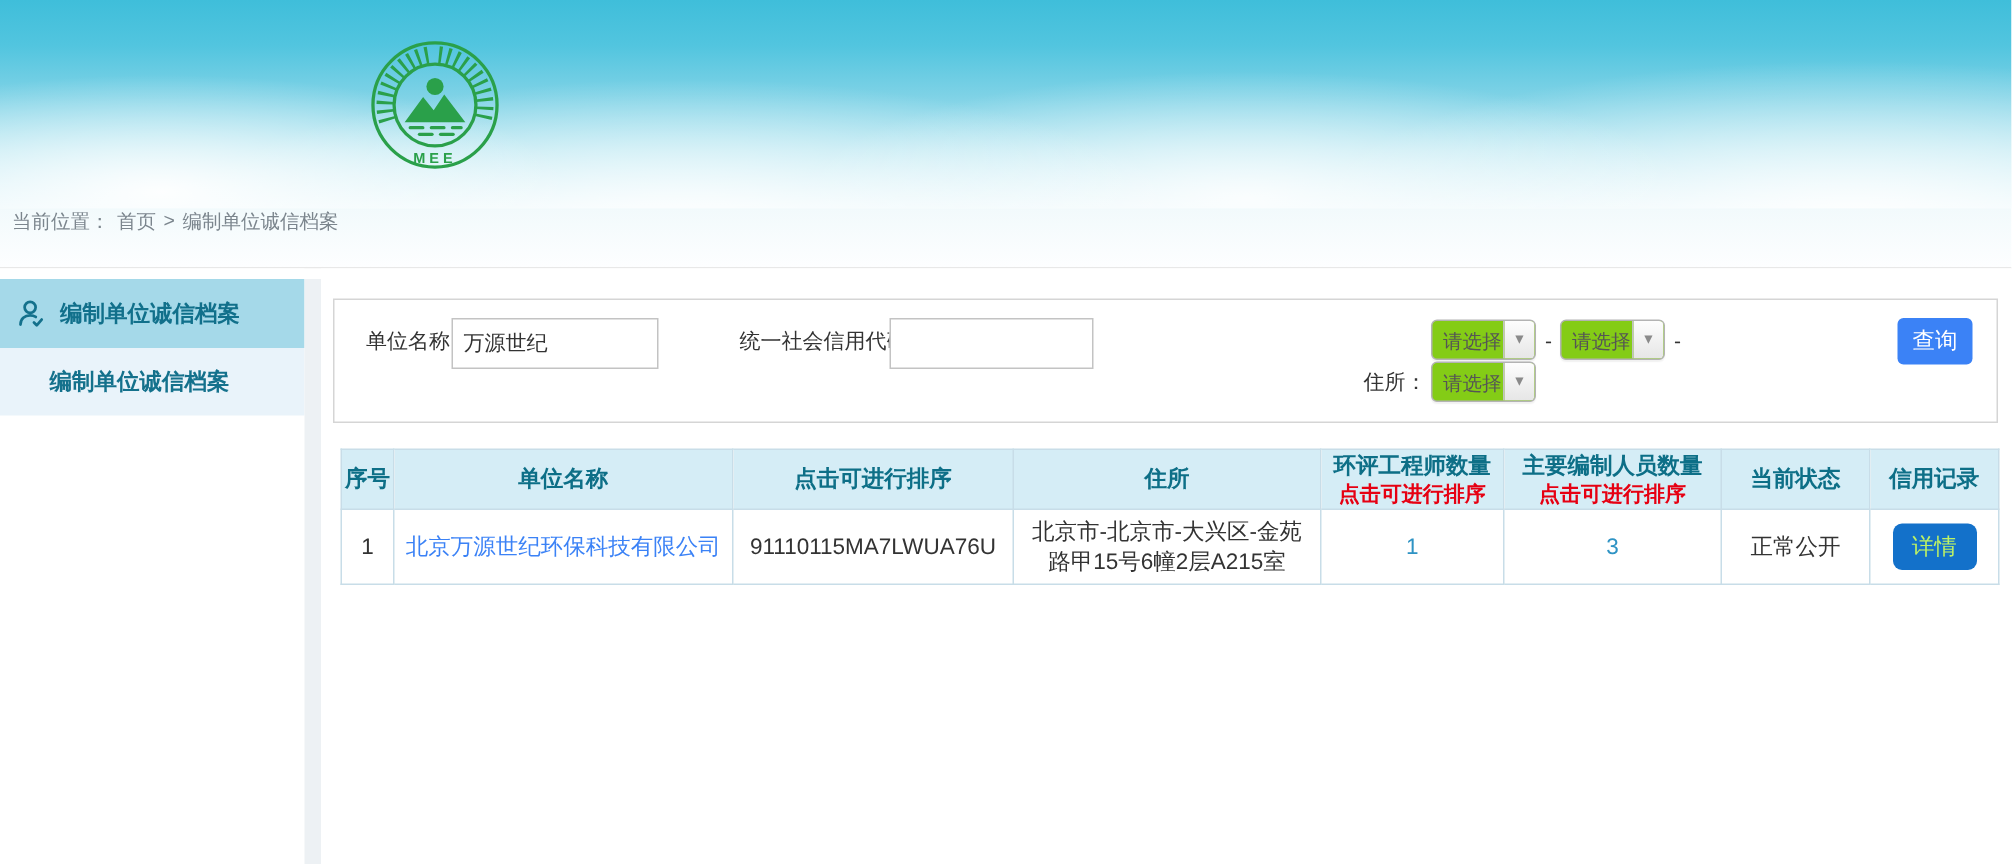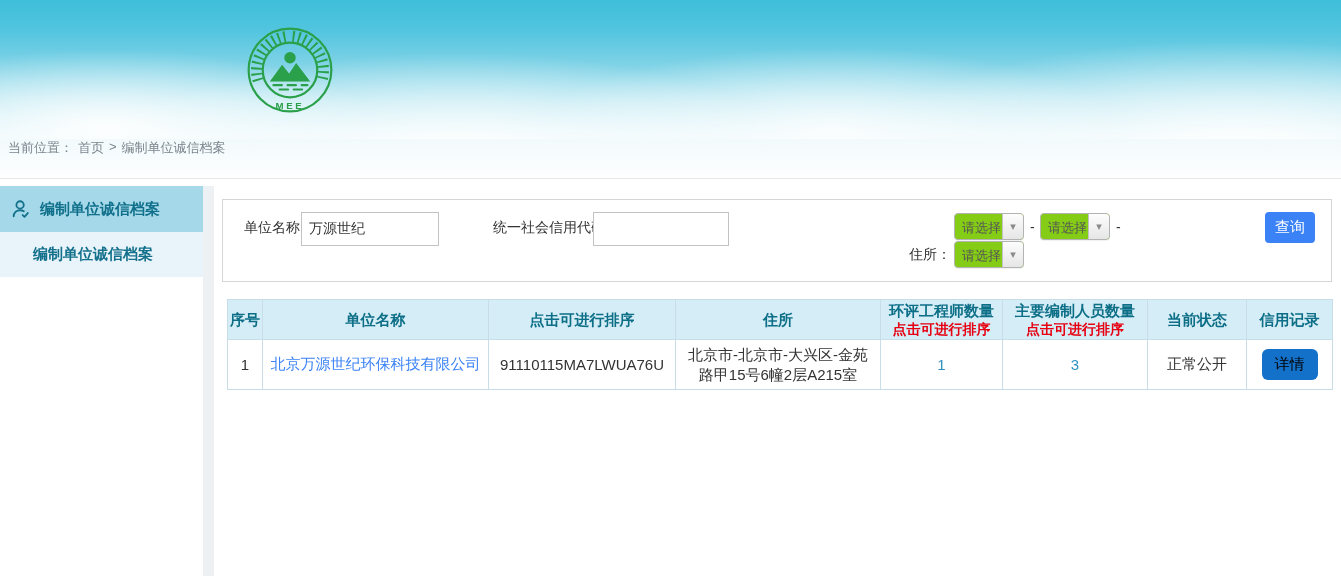--- a/index.html
+++ b/index.html
@@ -90,21 +90,21 @@
     height:40px; line-height:18px; white-space:nowrap; overflow:hidden;
   }
   .results td { height:50px; font-size:15px; color:#333; background:#fff; }
   .sort-hint { display:block; color:#e60012; font-size:14px; font-weight:bold; }
   .co-w-idx{width:35px} .co-w-name{width:226px} .co-w-code{width:187px} .co-w-addr{width:205px}
   .co-w-eng{width:122px} .co-w-staff{width:145px} .co-w-stat{width:99px} .co-w-cred{width:86px}
   .link-name { color:#3b82f6; cursor:pointer;margin-top:13px; }
   .link-num { color:#2e93c4; cursor:pointer; }
   .addr-cell { font-size:14px; line-height:20px; padding:0 6px; }
   .btn-detail {
-    background:#1371ca; color:#000000; border:none; border-radius:6px;
+    background:#1371ca; color:#bef264; border:none; border-radius:6px;
     padding:6px 13px; font-size:15px; cursor:pointer; font-family:inherit;
   }
 </style>
 </head>
 <body>
 
 <div class="header">
   <svg class="logo" viewBox="0 0 100 100">
     <g fill="none" stroke="#2aa04a">
       <circle cx="50" cy="50" r="47" stroke-width="2.5"></circle>

